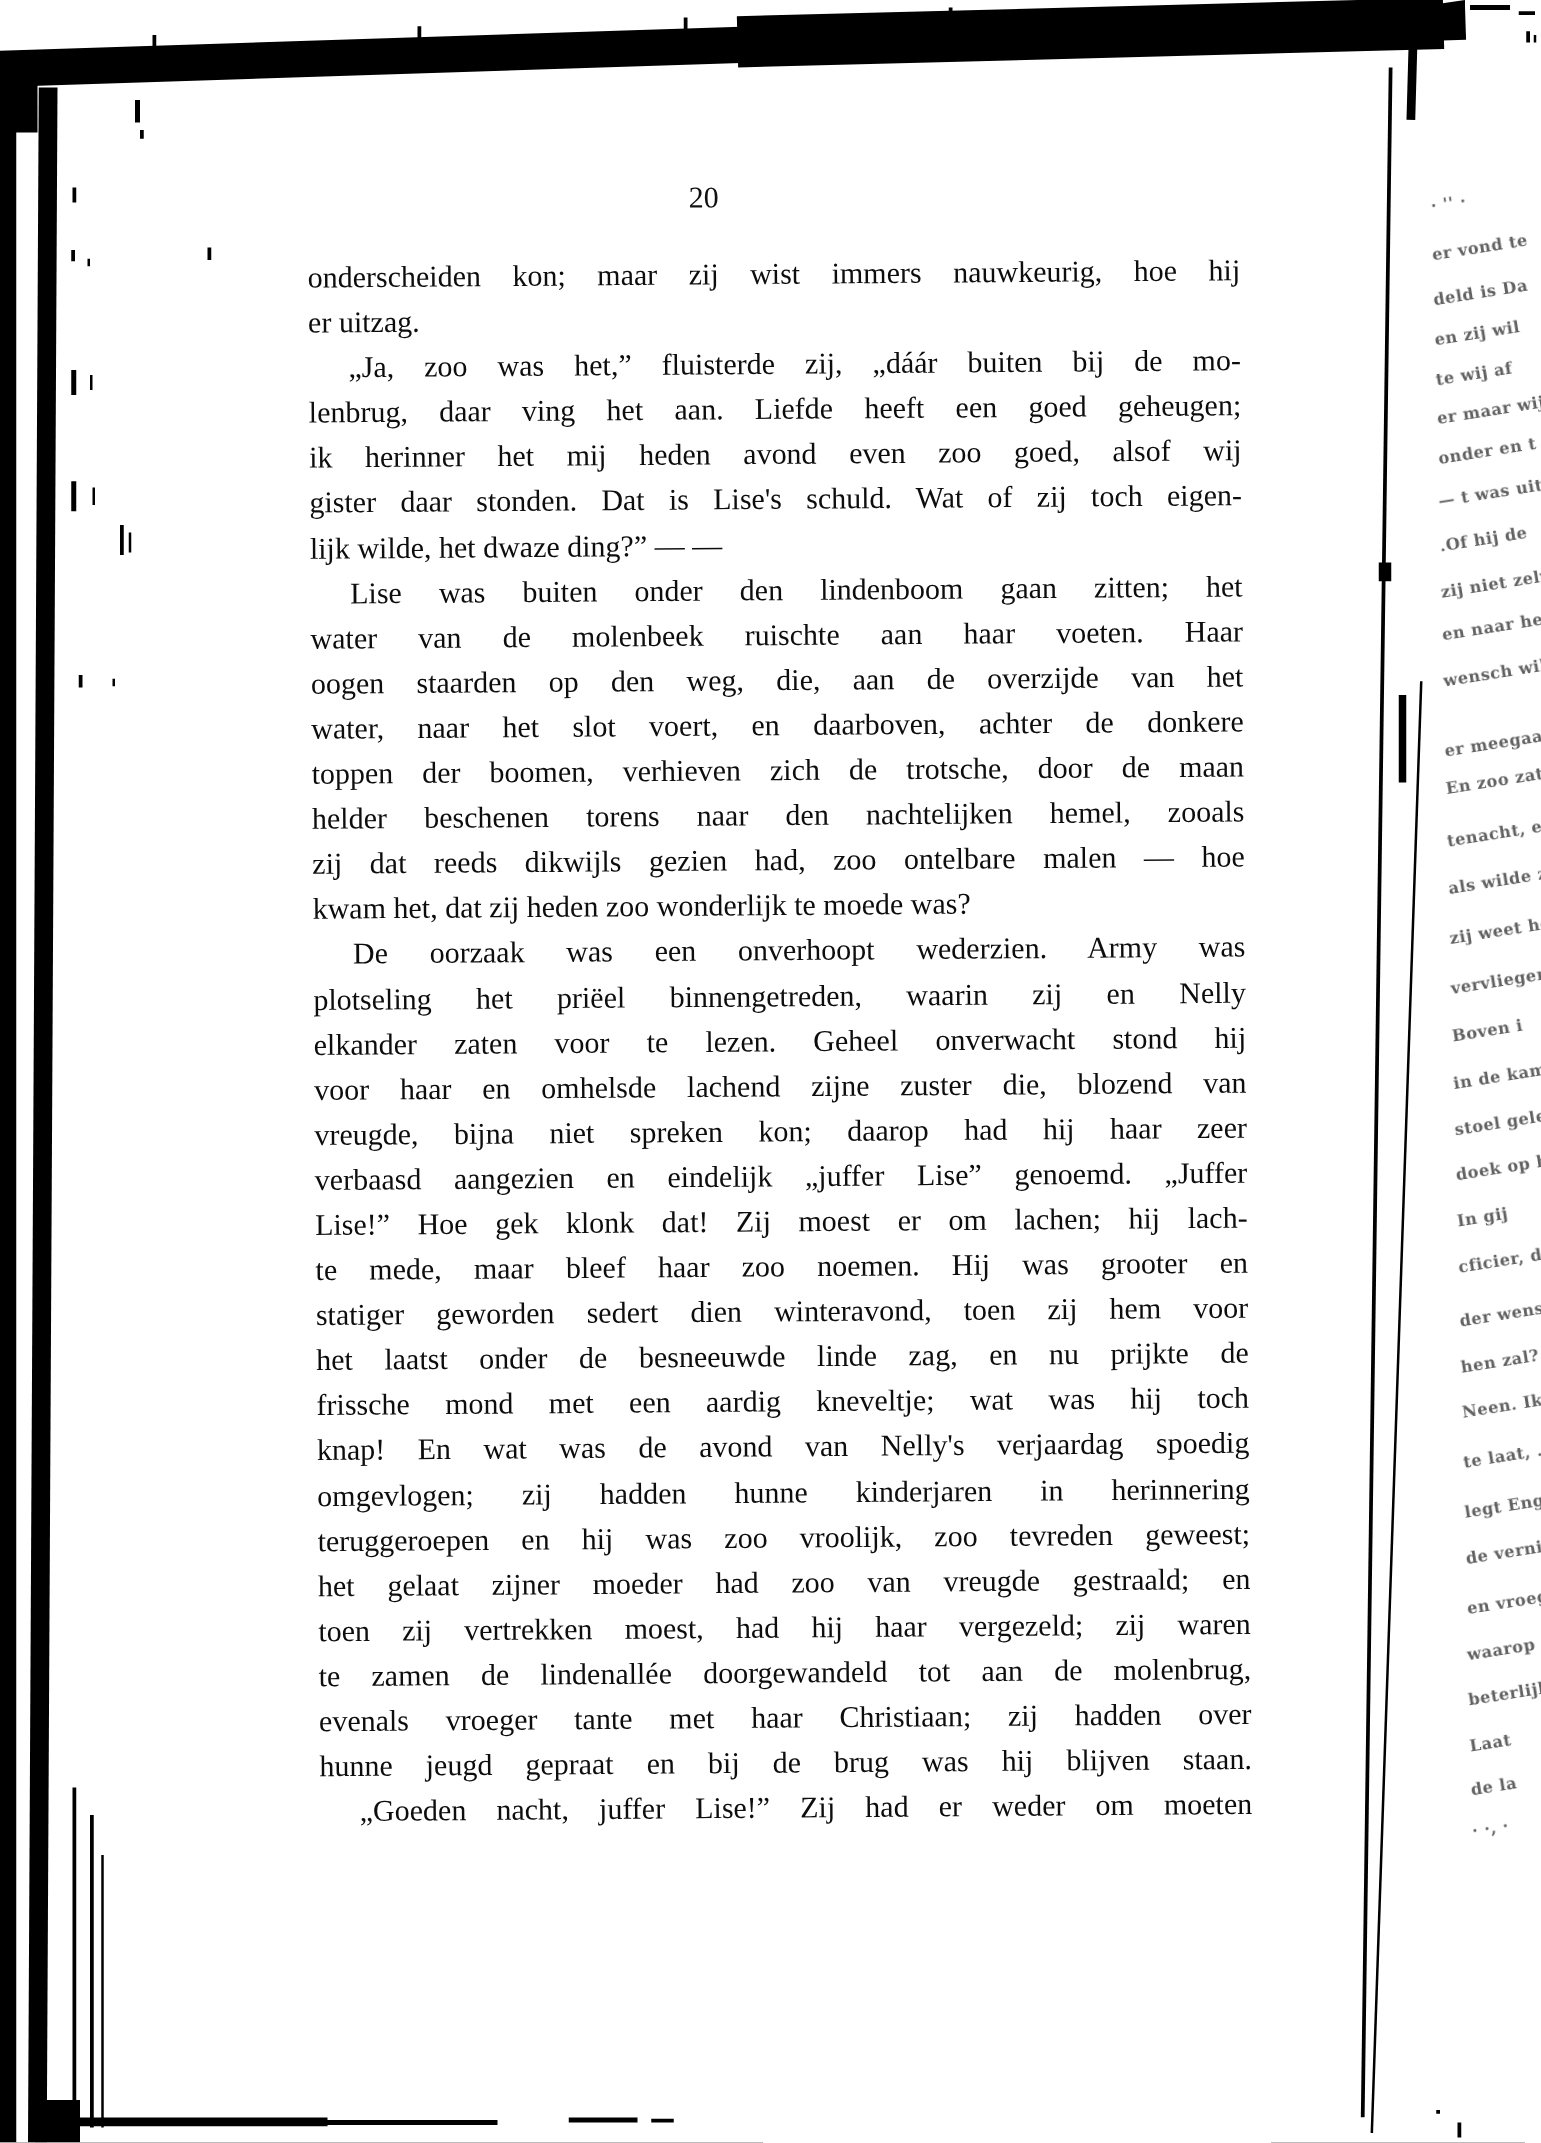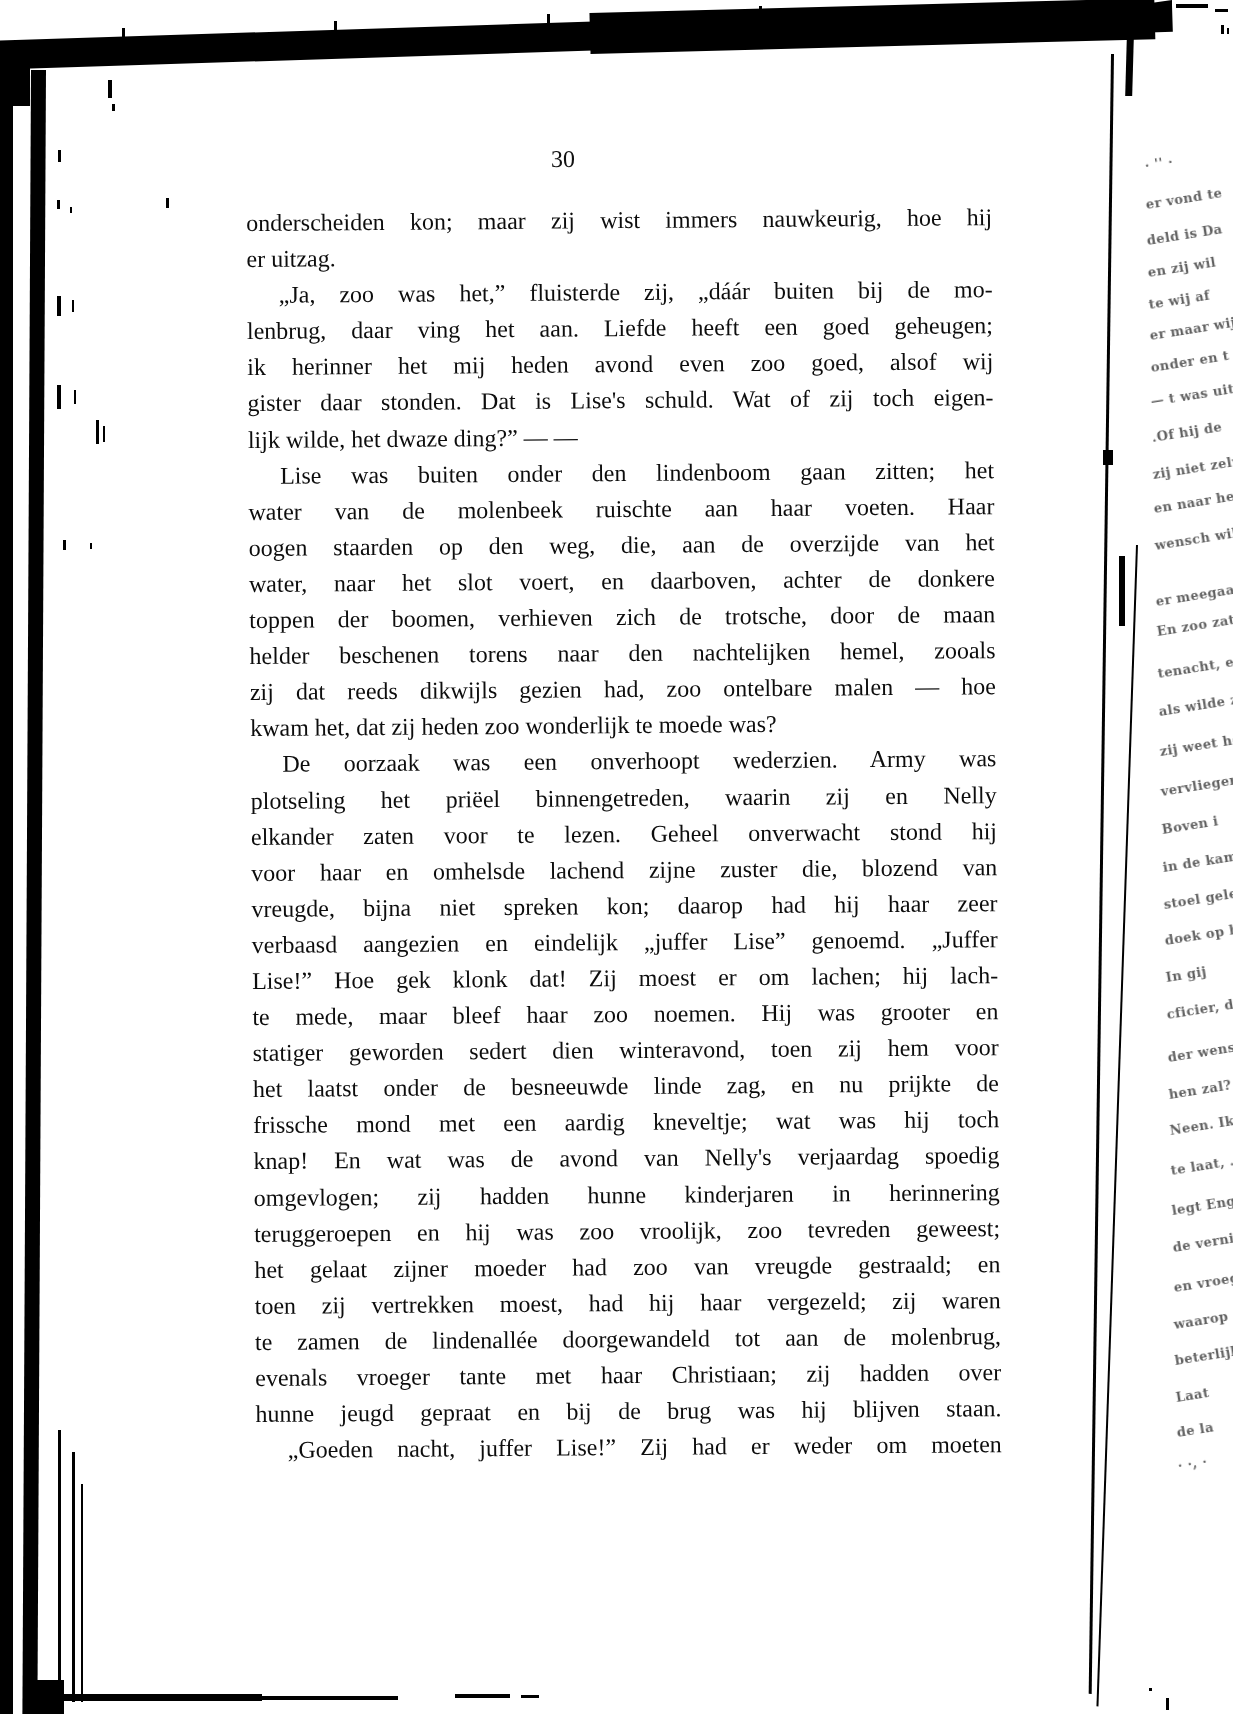--- a/index.html
+++ b/index.html
@@ -99,21 +99,21 @@
   <div class="art" style="left:1119px;top:556px;width:6px;height:70px"></div>
 
   <div class="art" style="left:28px;top:1680px;width:36px;height:34px"></div>
   <div class="art" style="left:60px;top:1694px;width:202px;height:7px"></div>
   <div class="art" style="left:258px;top:1696px;width:140px;height:4px"></div>
   <div class="art" style="left:455px;top:1694px;width:55px;height:4px"></div>
   <div class="art" style="left:521px;top:1695px;width:18px;height:3px"></div>
   <div class="art" style="left:1166px;top:1698px;width:3px;height:12px"></div>
   <div class="art" style="left:1149px;top:1688px;width:3px;height:3px"></div>
 
-  <div id="page-number">30</div>
+  <div id="page-number">20</div>
 
   <div id="text-block">
       <div class="line just">onderscheiden kon; maar zij wist immers nauwkeurig, hoe hij</div>
       <div class="line nojust">er uitzag.</div>
       <div class="line just indent">„Ja, zoo was het,” fluisterde zij, „dáár buiten bij de mo-</div>
       <div class="line just">lenbrug, daar ving het aan. Liefde heeft een goed geheugen;</div>
       <div class="line just">ik herinner het mij heden avond even zoo goed, alsof wij</div>
       <div class="line just">gister daar stonden. Dat is Lise's schuld. Wat of zij toch eigen-</div>
       <div class="line nojust">lijk wilde, het dwaze ding?” — —</div>
       <div class="line just indent">Lise was buiten onder den lindenboom gaan zitten; het</div>

